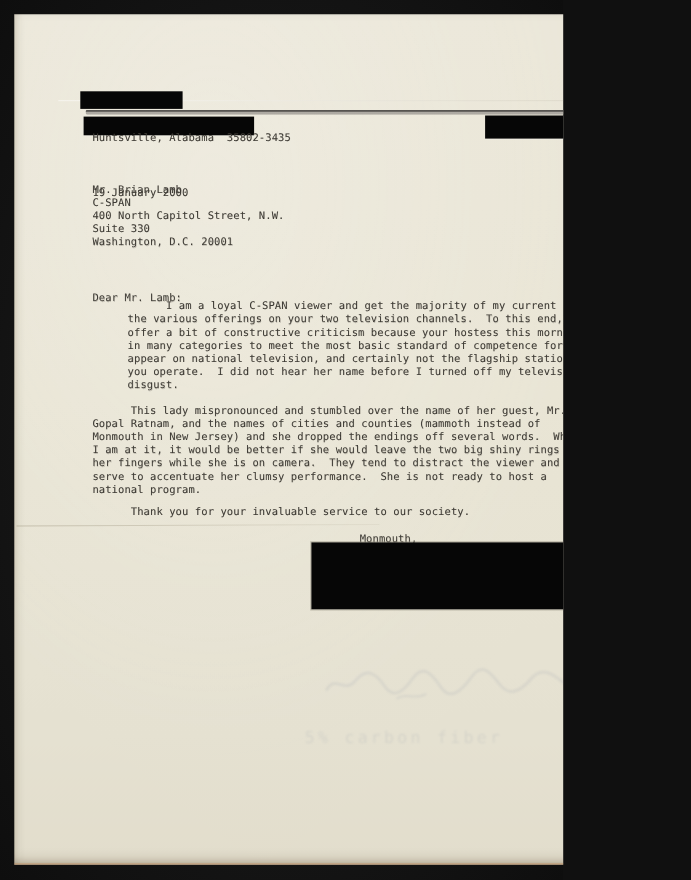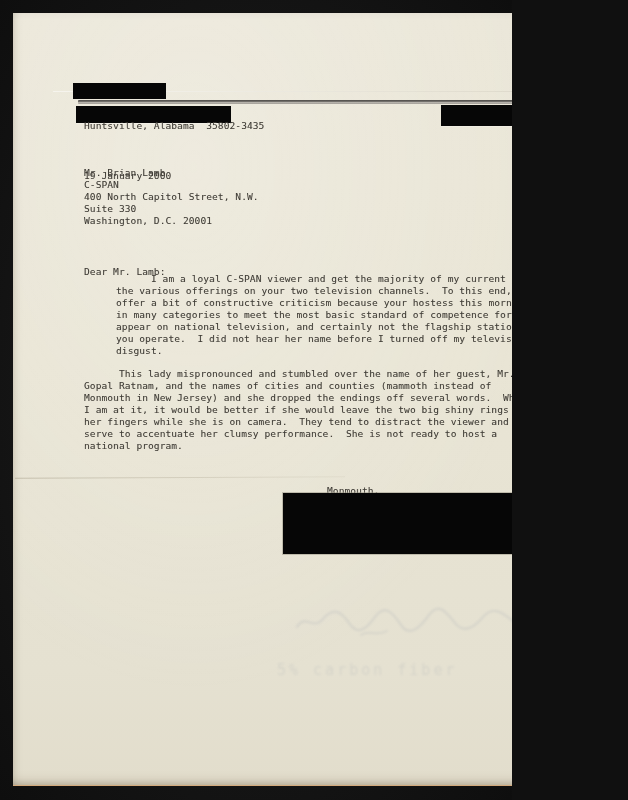--- a/index.html
+++ b/index.html
@@ -92,20 +92,21 @@
 disgust.</div>
 
     <div class="tline p2">      This lady mispronounced and stumbled over the name of her guest, Mr.
 Gopal Ratnam, and the names of cities and counties (mammoth instead of
 Monmouth in New Jersey) and she dropped the endings off several words.  While
 I am at it, it would be better if she would leave the two big shiny rings off
 her fingers while she is on camera.  They tend to distract the viewer and
 serve to accentuate her clumsy performance.  She is not ready to host a
 national program.</div>
 
+    <div class="tline thanks">      Thank you for your invaluable service to our society.</div>
 
     <div class="tline signoff">Monmouth,</div>
 
     <div class="redaction sigblock"></div>
 
     <div class="crease"></div>
 
     <svg class="bleedA" width="250" height="34" viewBox="0 0 250 34">
       <path d="M6 22 C 14 8, 22 26, 32 14 S 50 6, 58 18 S 74 26, 84 12 S 102 8, 110 20 S 128 24, 138 10 S 156 8, 164 18 S 182 24, 192 12 S 212 8, 222 16 S 238 20, 246 10" fill="none" stroke="#7d88a0" stroke-width="2.4" stroke-linecap="round"></path>
       <path d="M70 30 C 78 24, 86 32, 96 26" fill="none" stroke="#7d88a0" stroke-width="1.8" stroke-linecap="round"></path>

